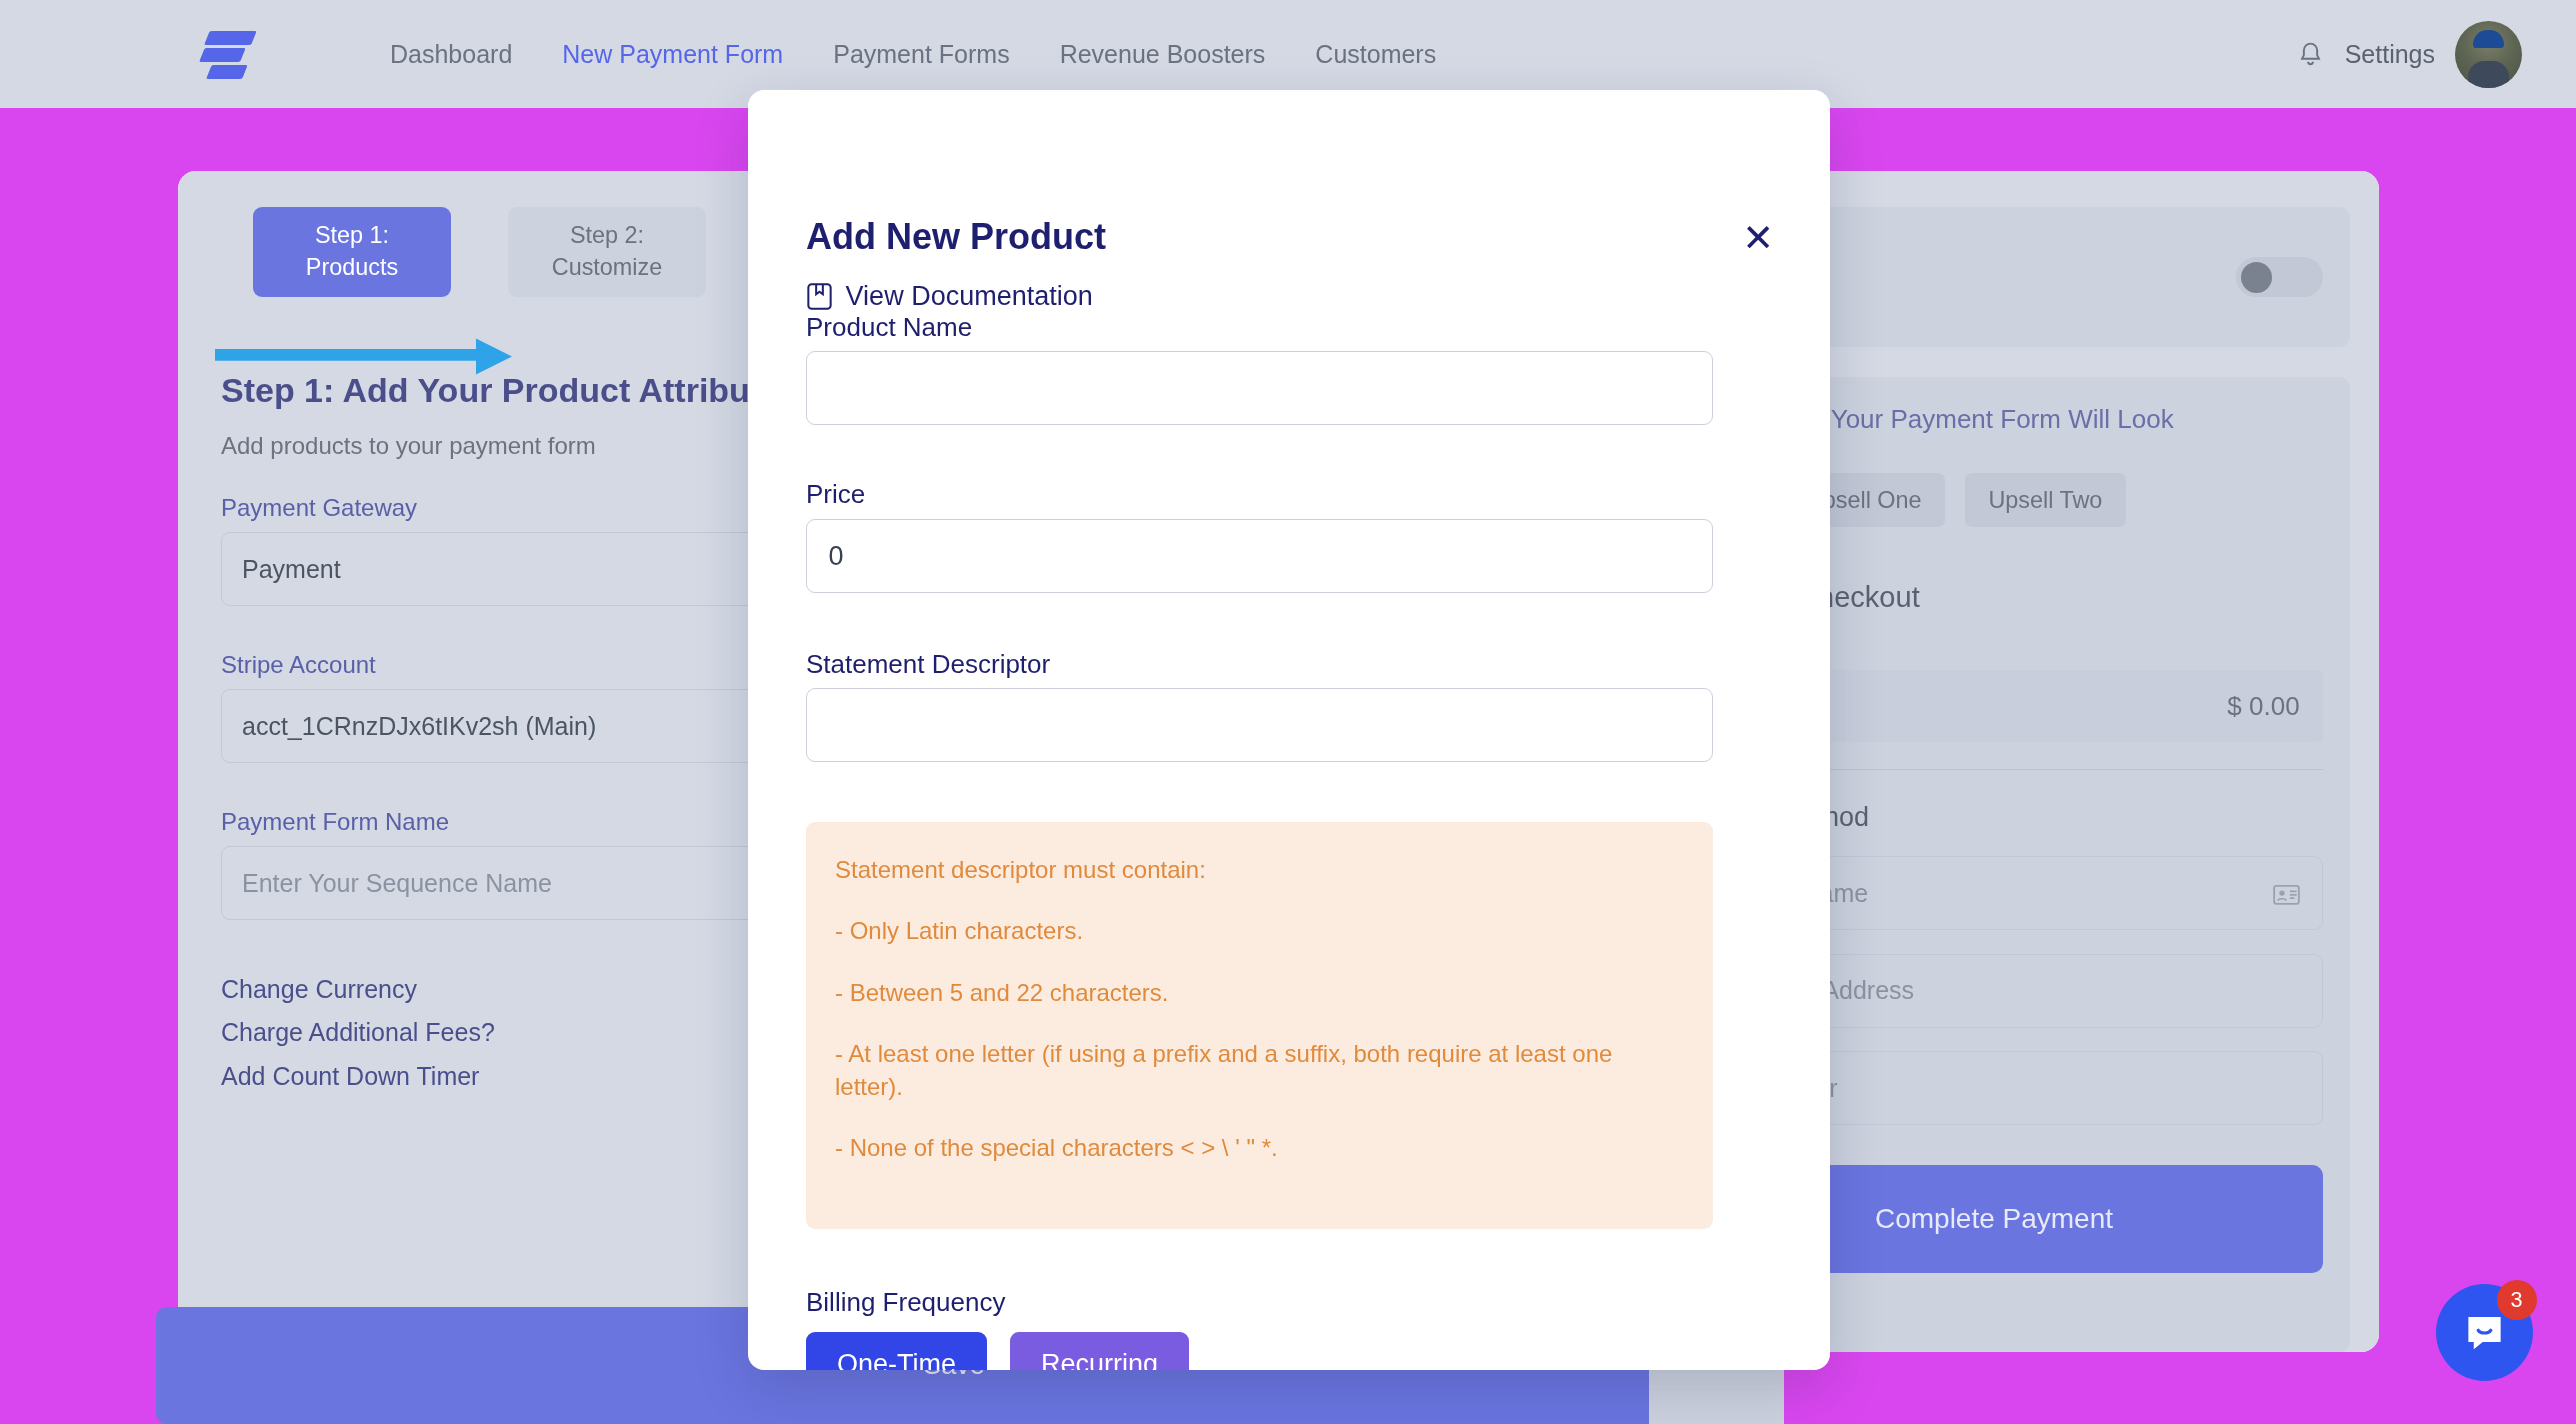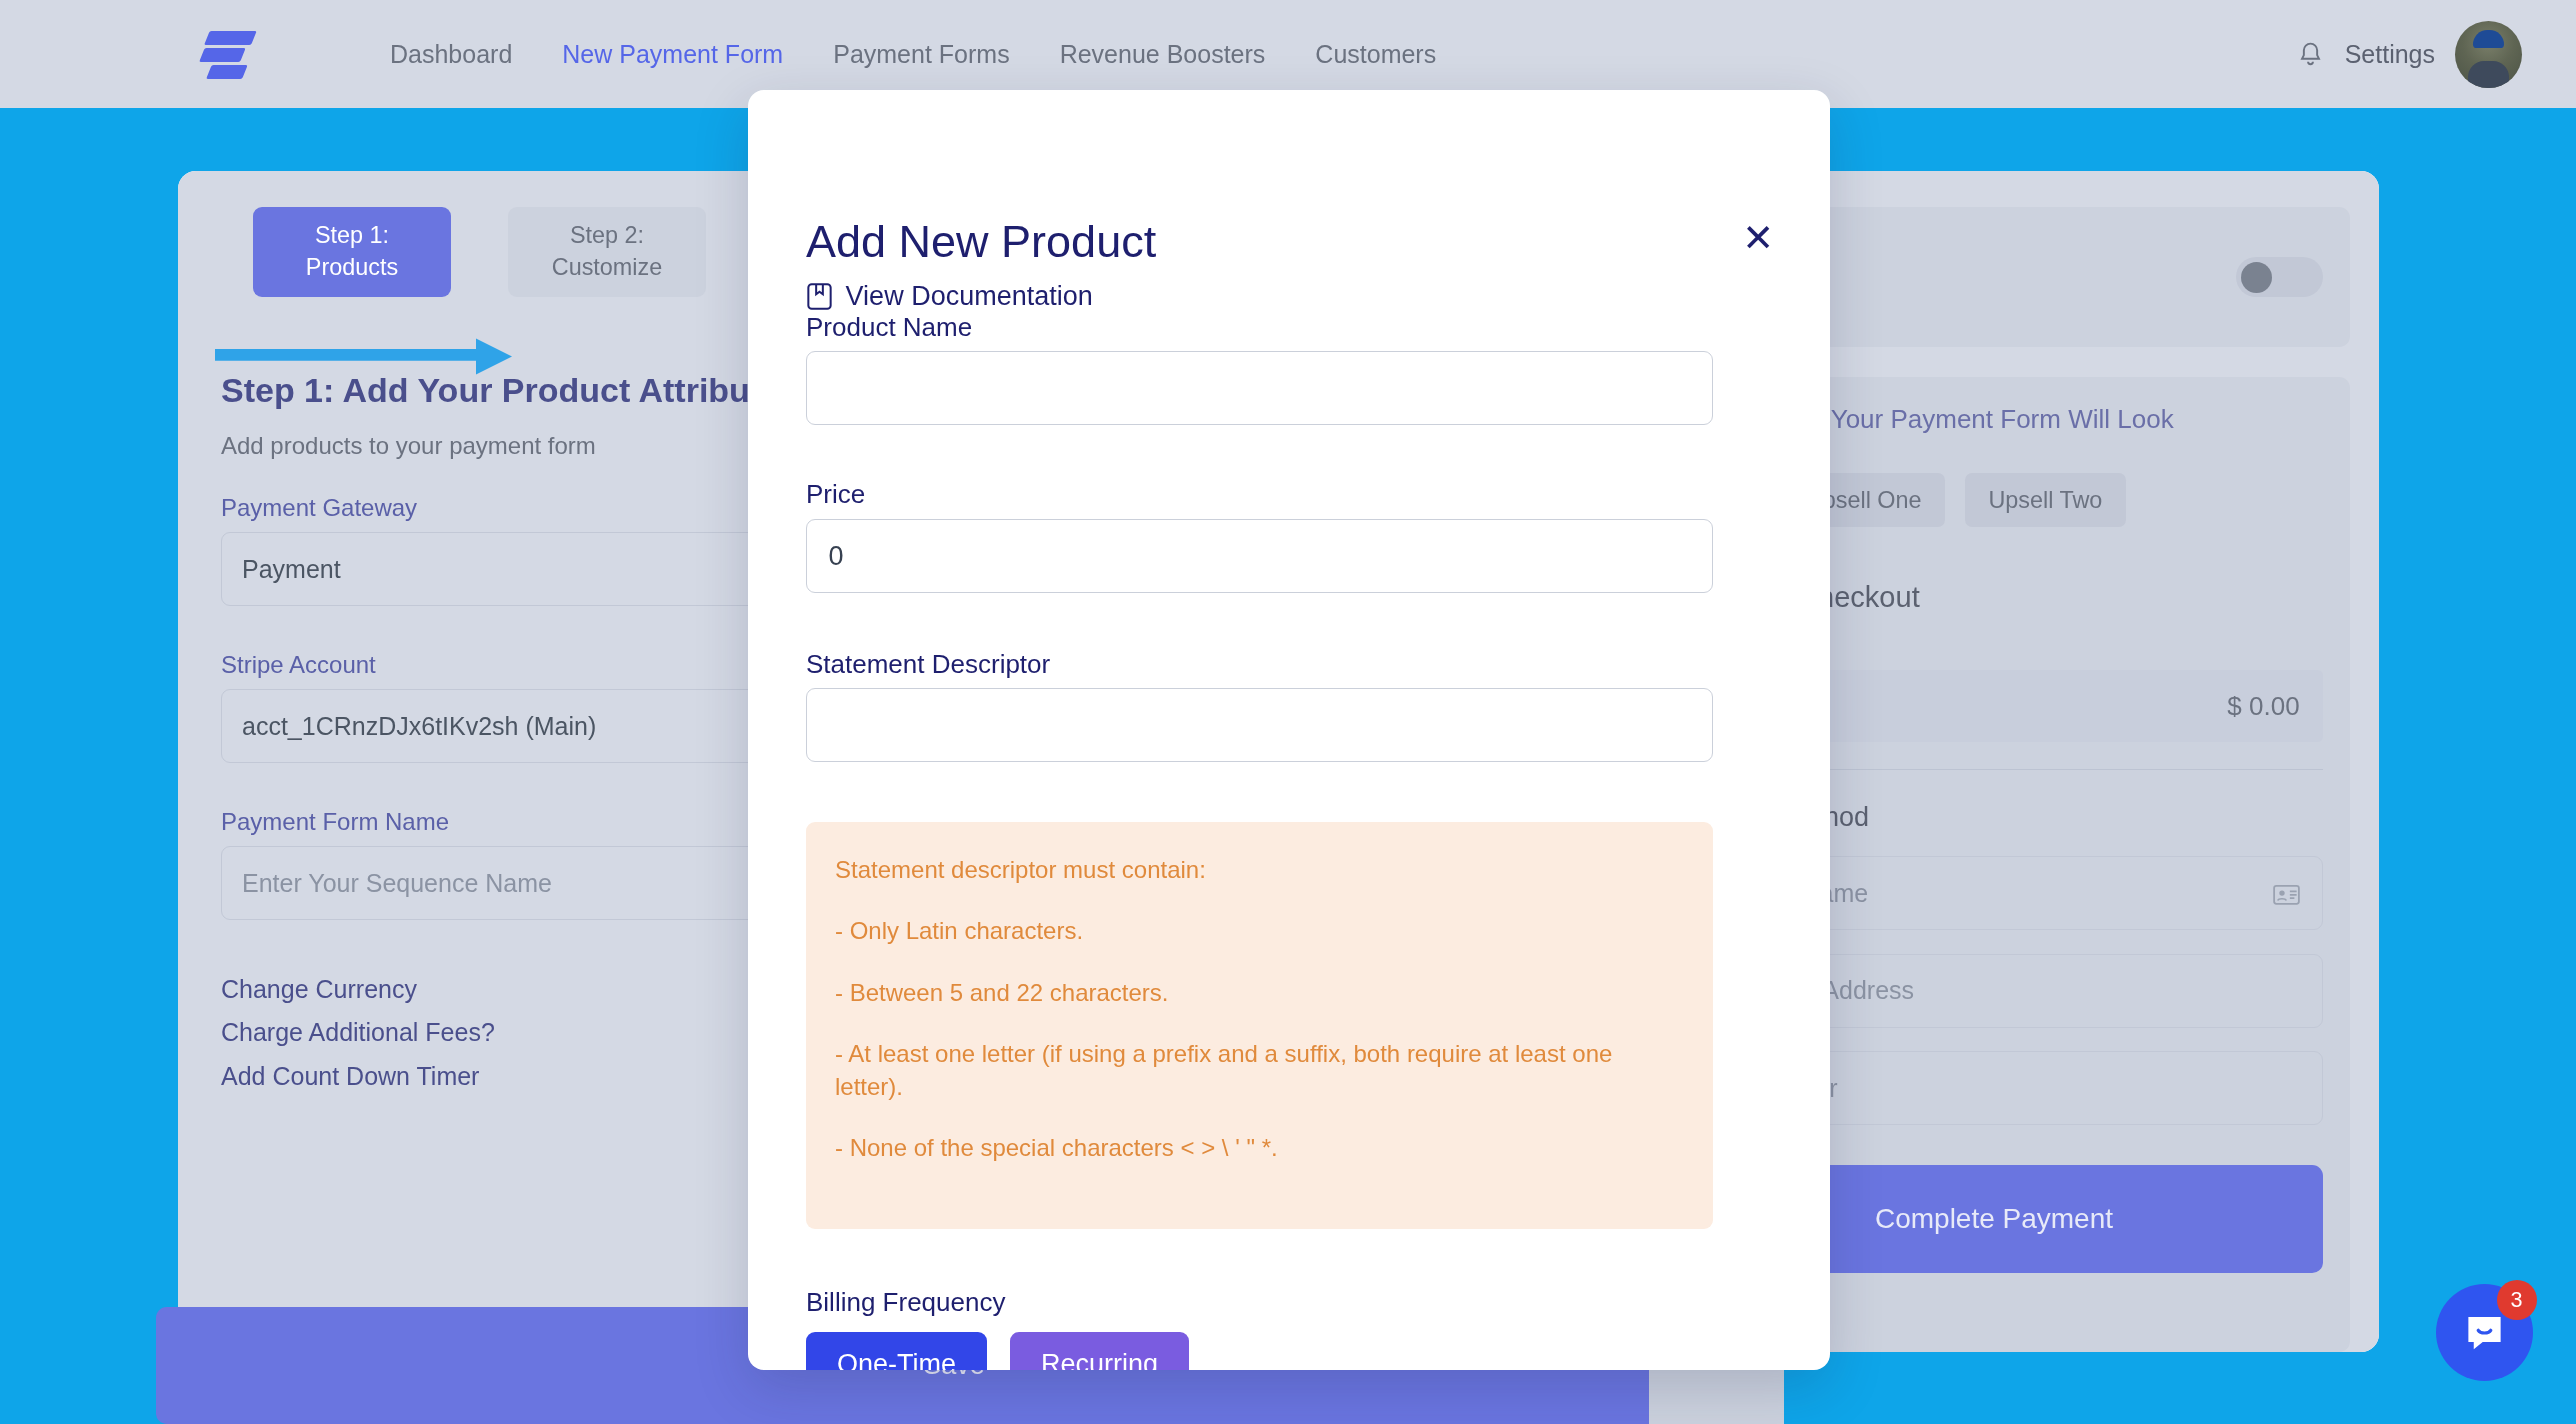--- a/index.html
+++ b/index.html
@@ -6,21 +6,21 @@
   html, body {
     width: 2576px; height: 1424px;
     overflow: hidden;
     font-family: "Liberation Sans", sans-serif;
     background: #ffffff;
   }
 
   
   #app-background {
     position: absolute; inset: 0;
-    background: #0ea5e9;
+    background: #d946ef;
   }
 
   
   #topnav {
     position: absolute; top: 0; left: 0; width: 2576px; height: 108px;
     display: flex; align-items: center;
     background: #d4d9e4;
   }
   .logo-wrap { margin-left: 198px; width: 81px; height: 54px; position: relative; }
   .logo-bar {
@@ -168,21 +168,21 @@
   
   #modal {
     position: absolute; left: 748px; top: 90px;
     width: 1082px; height: 1280px;
     background: #ffffff; border-radius: 16px;
     box-shadow: 0 18px 54px rgba(30, 36, 70, .18);
     overflow: hidden;
   }
   #modal-title {
     position: absolute; left: 58px; top: 126px;
-    font-size: 45px; font-weight: normal; color: #1e1f6e;
+    font-size: 36px; font-weight: bold; color: #1e1f6e;
   }
   #modal-close {
     position: absolute; right: 56px; top: 129px;
     font-size: 38px; color: #1e1f6e; line-height: 1; font-weight: 300;
     cursor: pointer;
   }
   #doc-link {
     position: absolute; left: 58px; top: 191px;
     display: flex; align-items: center; gap: 12.6px;
     font-size: 27px; color: #1e1f6e;

